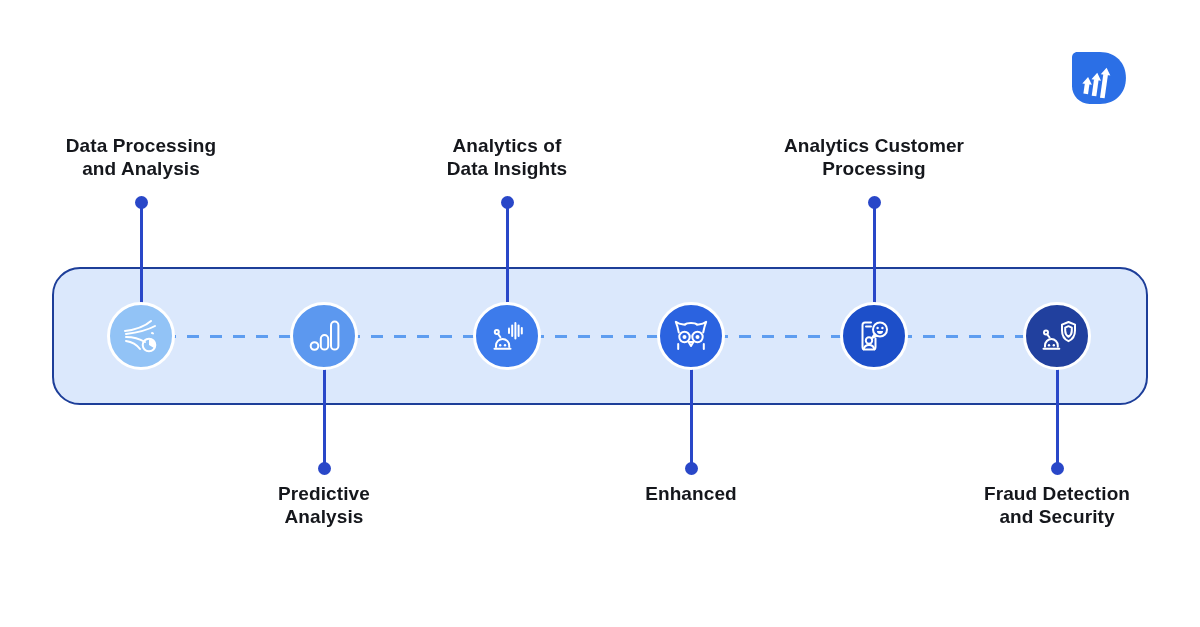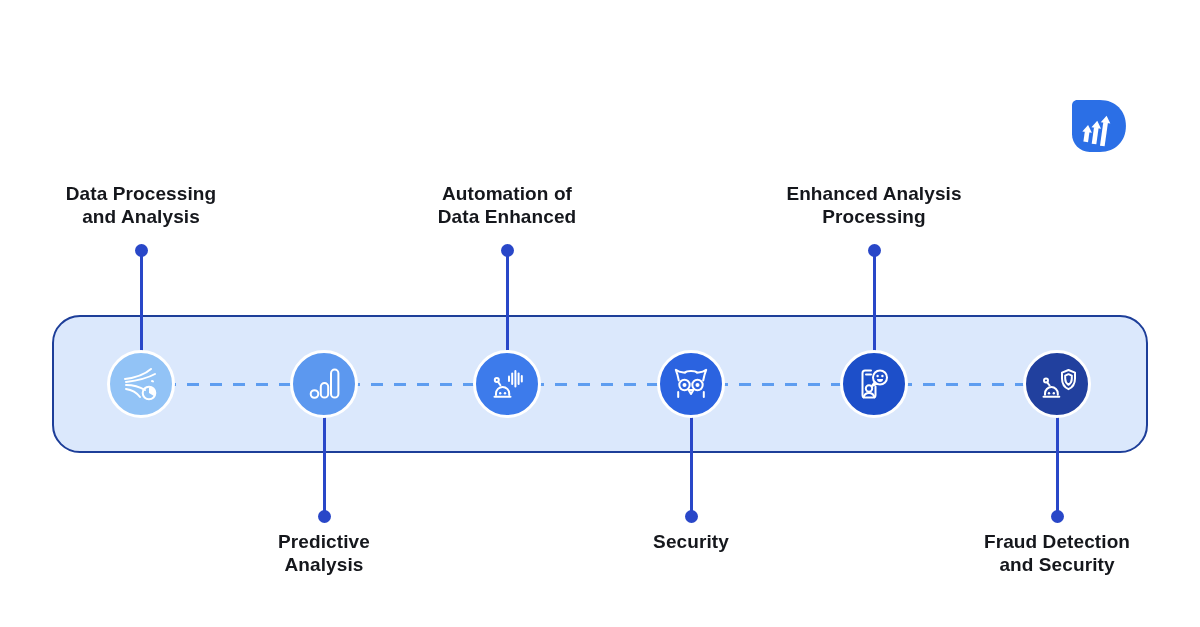--- a/index.html
+++ b/index.html
@@ -1,21 +1,21 @@
 <!DOCTYPE html>
 <html><head>
 <meta charset="utf-8">
 <style>
   html,body{margin:0;padding:0;}
   body{
     width:1200px;height:627px;position:relative;overflow:hidden;
     background:#ffffff;
     font-family:"Liberation Sans","DejaVu Sans",sans-serif;
   }
-  .canvas{position:absolute;inset:0;margin-top:48px;}
+  .canvas{position:absolute;inset:0;}
 
   
   .logo{position:absolute;left:1072px;top:52px;width:56px;height:52px;z-index:5;}
   .logo svg{width:100%;height:100%;display:block;}
 
   
   .band{
     position:absolute;left:52px;top:267px;width:1096px;height:138px;
     background:#DBE8FC;border:2.5px solid #1D3E99;border-radius:28px;
     box-sizing:border-box;z-index:1;
@@ -113,22 +113,22 @@
     <div class="stem"></div>
     <div class="dot"></div>
     <div class="label">
       <span>Predictive</span>
       <span>Analysis</span>
     </div>
   </div>
 
   <div class="node top n3">
     <div class="label">
-      <span>Automation of</span>
-      <span>Data Enhanced</span>
+      <span>Analytics of</span>
+      <span>Data Insights</span>
     </div>
     <div class="dot"></div>
     <div class="stem"></div>
     <div class="circle" style="background-color: rgb(61, 123, 235);">
       <svg viewBox="0 0 40 40">
         <path d="M9,31 v-1.5 a6.6,6.6 0 0 1 13.2,0 V31"></path>
         <path d="M7.5,32.8 H23.5"></path>
         <circle class="f" cx="13.2" cy="29.3" r="1.2"></circle>
         <circle class="f" cx="18" cy="29.3" r="1.2"></circle>
         <circle cx="9.8" cy="16" r="2"></circle>
@@ -153,27 +153,27 @@
         <circle class="f" cx="13.5" cy="21" r="2"></circle>
         <circle class="f" cx="26.5" cy="21" r="2"></circle>
         <path d="M17.6,26 L22.4,26 L20,30 Z"></path>
         <path d="M7.2,28 v5"></path>
         <path d="M32.8,28 v5"></path>
       </svg>
     </div>
     <div class="stem"></div>
     <div class="dot"></div>
     <div class="label">
-      <span>Security</span>
+      <span>Enhanced</span>
     </div>
   </div>
 
   <div class="node top n5">
     <div class="label">
-      <span>Enhanced Analysis</span>
+      <span>Analytics Customer</span>
       <span>Processing</span>
     </div>
     <div class="dot"></div>
     <div class="stem"></div>
     <div class="circle" style="background-color: rgb(29, 79, 201);">
       <svg viewBox="0 0 40 40">
         <path d="M17,6.5 H11 a2.5,2.5 0 0 0 -2.5,2.5 V31 a2.5,2.5 0 0 0 2.5,2.5 H19 a2.5,2.5 0 0 0 2.5,-2.5 V22.5"></path>
         <path d="M12,10.5 h5"></path>
         <circle cx="26" cy="13.5" r="7"></circle>
         <path d="M20.8,18 L17.8,22 L22.8,19.8"></path>

